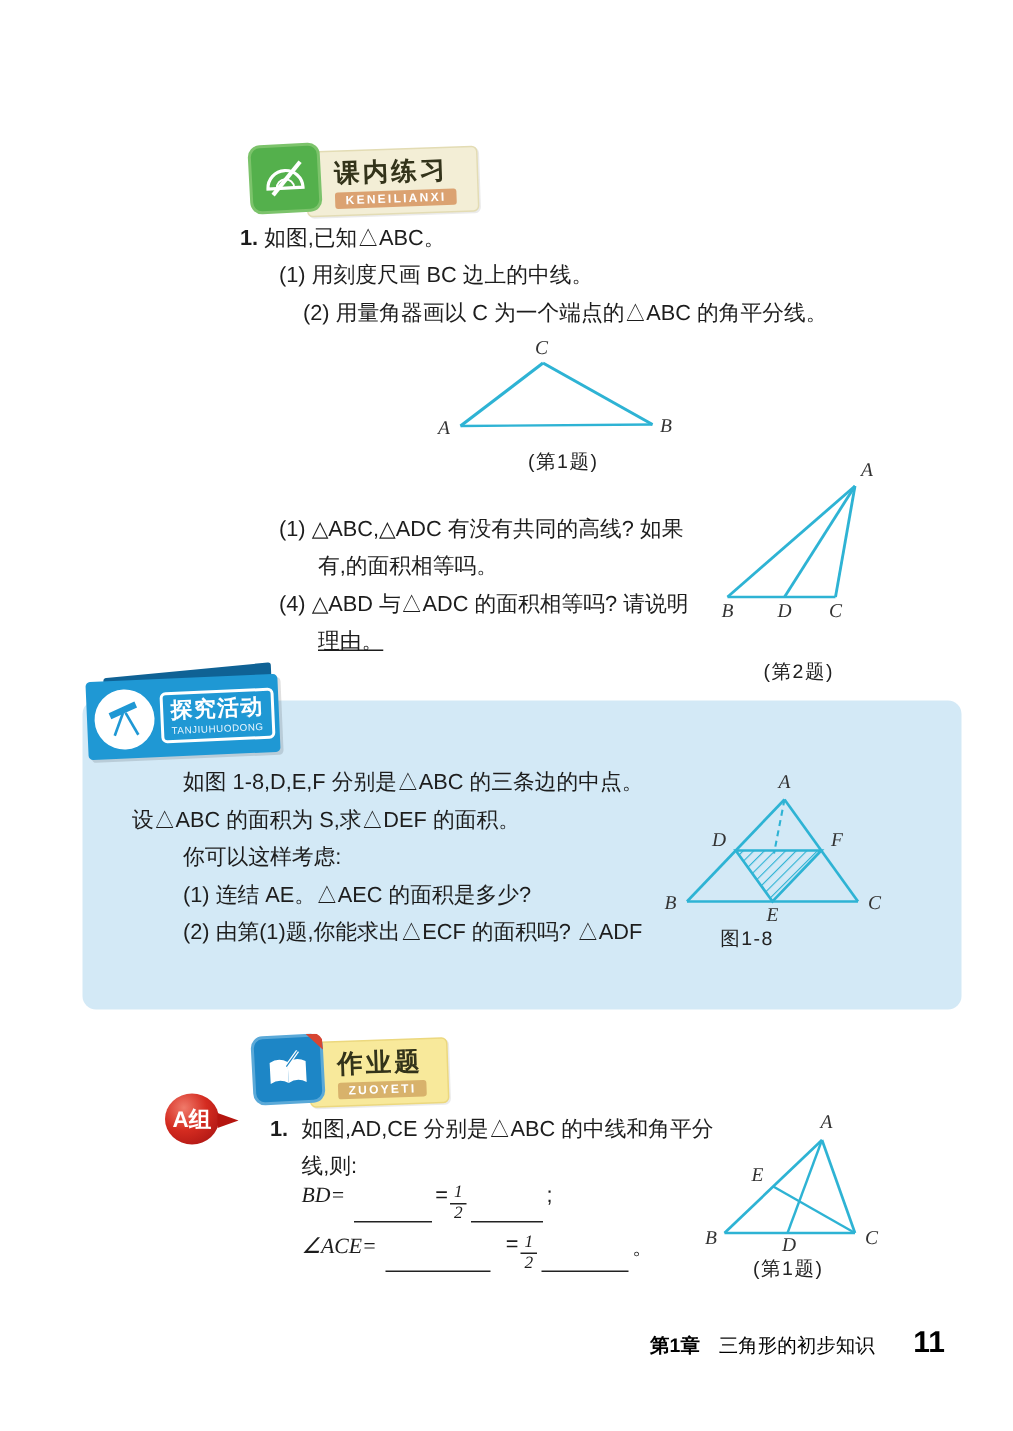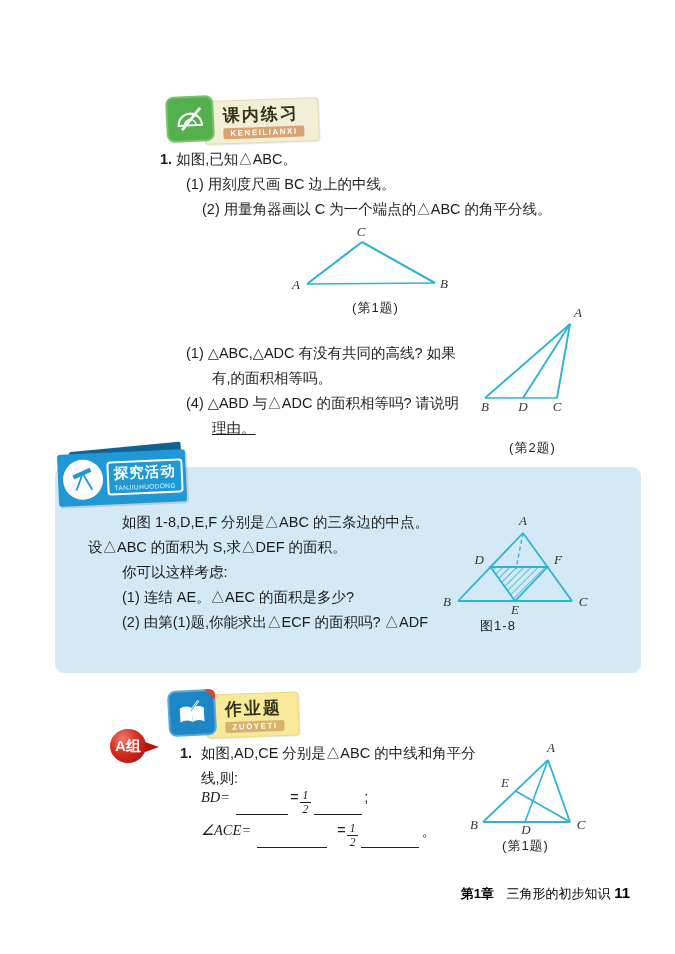--- a/index.html
+++ b/index.html
@@ -60,21 +60,21 @@
   .formula .lhs{font-family:"Liberation Serif",serif;font-style:italic;margin-right:4px;}
   .blank{display:inline-block;border-bottom:1.5px solid #222;height:16px;align-self:flex-end;margin:0 2px;}
   .frac{display:inline-block;text-align:center;font-size:11.5px;line-height:1.15;
         font-family:"Liberation Serif",serif;font-style:italic;margin:0 1px;}
   .frac .fnum{display:block;border-bottom:1px solid #222;padding:0 3px;}
   .frac .fden{display:block;}
 
   
   .footer{position:absolute;left:0;top:884px;width:630px;text-align:right;font-size:13px;color:#000;}
   .footer .chap{font-weight:700;margin-right:9px;}
-  .footer .pgnum{font-weight:700;font-size:15px;}
+  .footer .pgnum{font-weight:700;font-size:20px;margin-left:22px;}
 </style>
 </head>
 <body>
 
 <div class="page">
 
   <div class="abs hdr-badge" style="left:166px;top:96px;">
     <div class="tile green">
       <svg width="34" height="34" viewBox="0 0 32 32">
         <path d="M5 22 a11 11 0 0 1 22 0 z" fill="none" stroke="#fff" stroke-width="2"></path>

